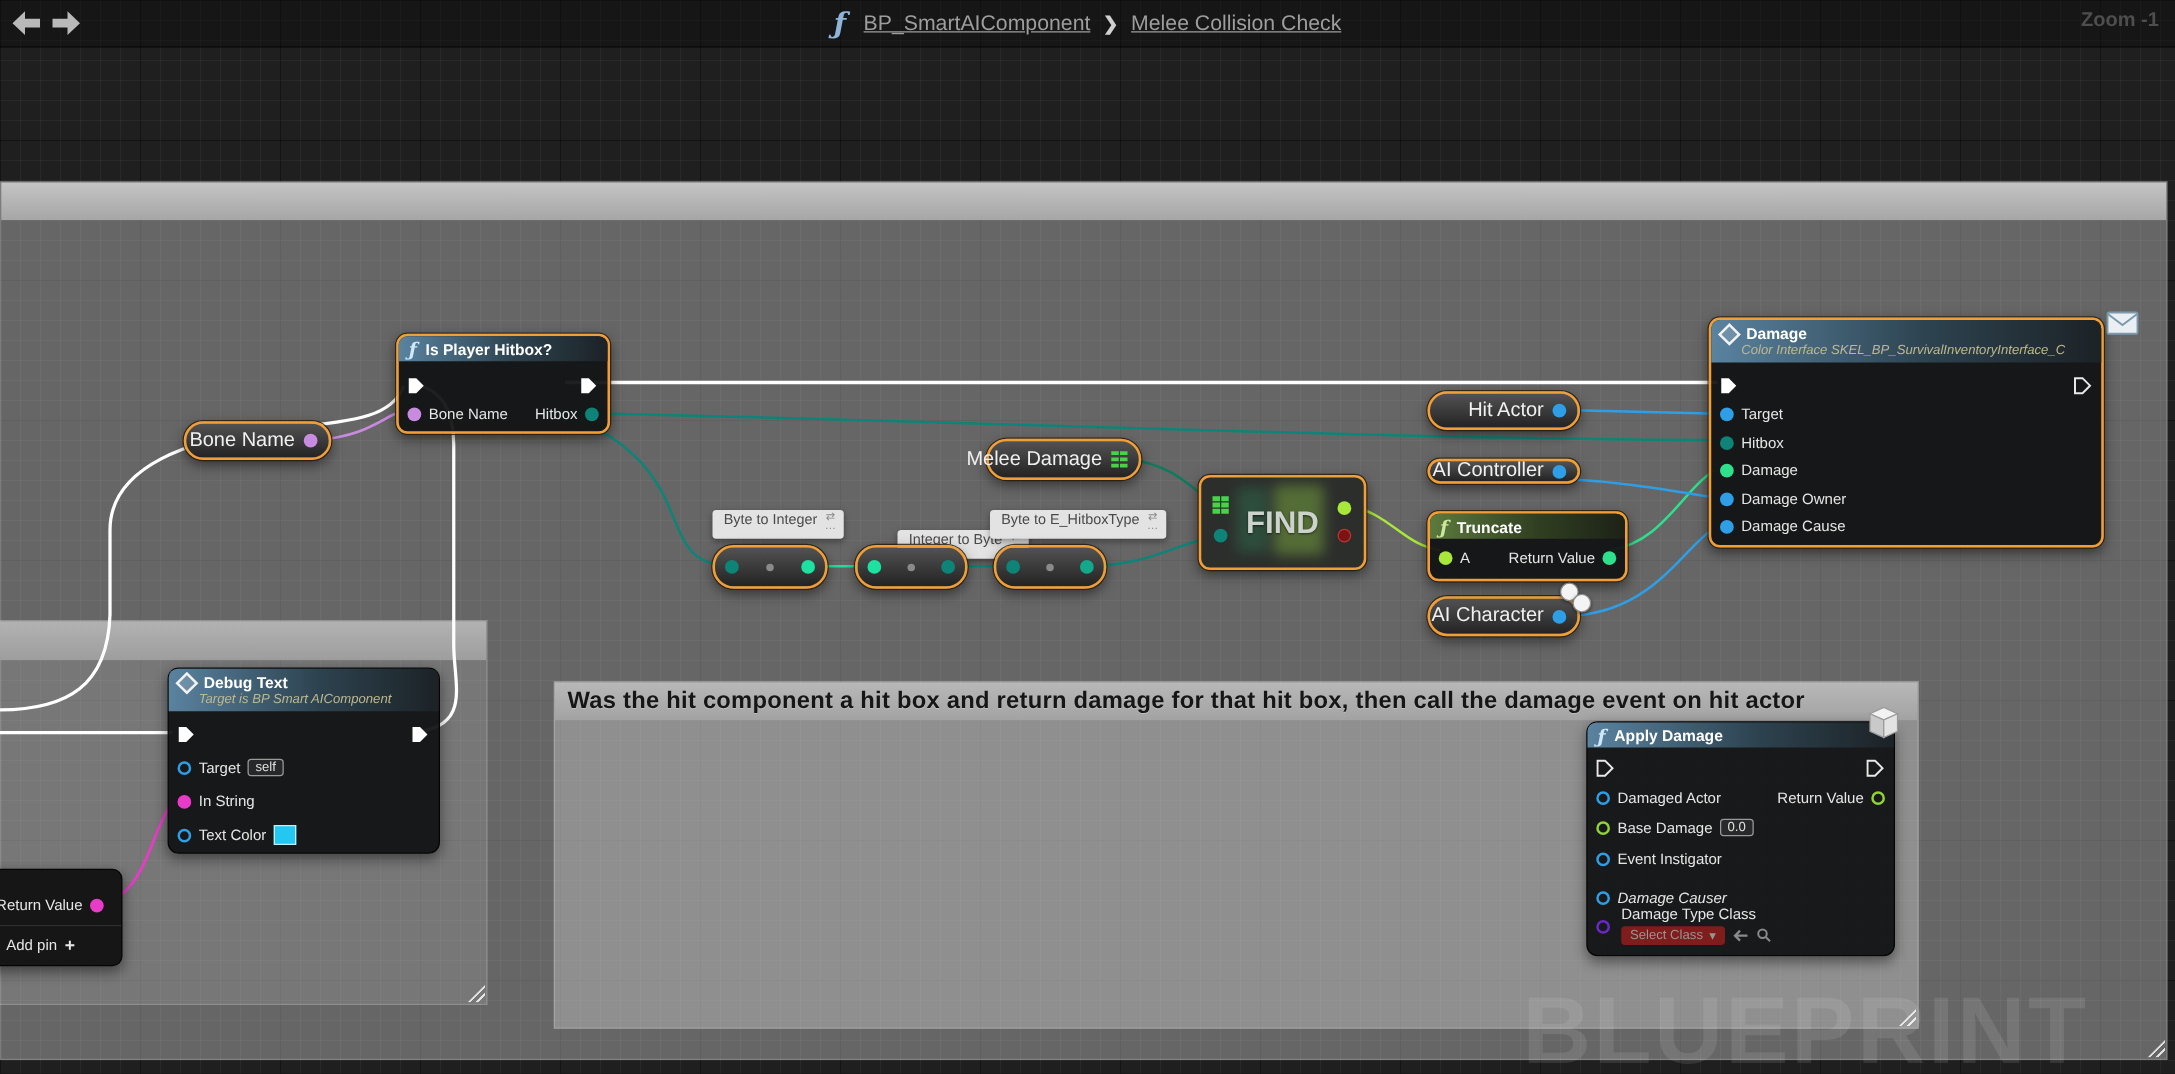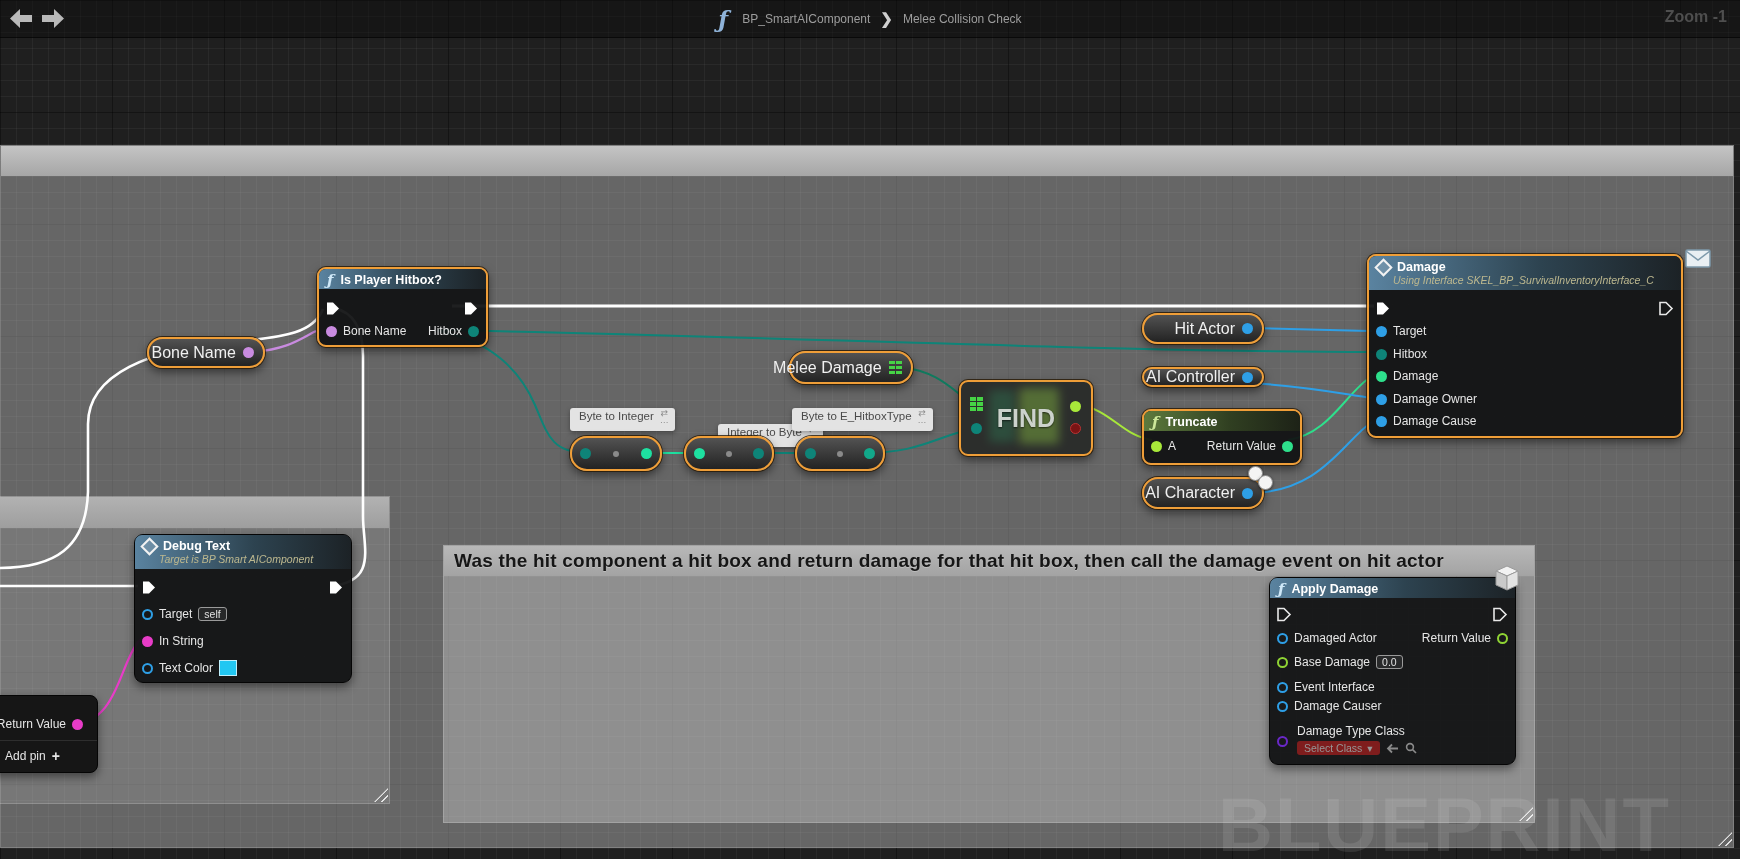--- a/index.html
+++ b/index.html
@@ -10,21 +10,21 @@
       linear-gradient(rgba(0,0,0,.5) 1px,transparent 1px),
       linear-gradient(90deg,rgba(0,0,0,.5) 1px,transparent 1px),
       linear-gradient(rgba(255,255,255,.045) 1px,transparent 1px),
       linear-gradient(90deg,rgba(255,255,255,.045) 1px,transparent 1px);
     background-size:112px 112px,112px 112px,16px 16px,16px 16px;}
   .abs{position:absolute;}
   
   #topbar{left:0;top:0;width:100%;height:37px;background:rgba(10,10,10,.45);
     border-bottom:1px solid rgba(0,0,0,.55);display:flex;align-items:center;justify-content:center;gap:10px;}
   #topbar .fx-big{font-family:"DejaVu Serif",serif;font-style:italic;font-weight:bold;font-size:23px;color:#8fb3d9;margin-right:4px;}
-  .crumb{font-size:12px;color:#9d9d9d;}
+  .crumb{font-size:17px;color:#9d9d9d;text-decoration:underline;}
   .crumb-sep{font-size:15px;color:#d0d0d0;font-weight:bold;}
   #zoomlbl{right:13px;top:8px;font-size:16px;font-weight:bold;color:#4e4e4e;}
   .navarrow{top:6px;width:26px;height:25px;}
   
   .cmt{border:1px solid rgba(255,255,255,.18);}
   .cmt-hdr{position:absolute;left:0;top:0;width:100%;box-sizing:border-box;padding:4px 10px;
     font-weight:bold;color:#161616;white-space:nowrap;overflow:hidden;}
   .rh{position:absolute;right:1px;bottom:1px;width:14px;height:14px;
     background:repeating-linear-gradient(135deg,rgba(255,255,255,.8) 0 1.5px,transparent 1.5px 4.8px);
     clip-path:polygon(100% 0,100% 100%,0 100%);}
@@ -241,21 +241,21 @@
       <span>Return Value</span>
     </div>
   </div>
 
   <div class="node sel" style="left:1367px;top:254px;width:312px;height:180px;">
     <div class="nhdr nhdr2" style="padding:4px 8px;">
       <span class="trow">
         <span class="diamond"></span>
         <span>Damage</span>
       </span>
-      <span class="sub" style="margin-left:16px;">Using Interface SKEL_BP_SurvivalInventoryInterface_C</span>
+      <span class="sub" style="margin-left:16px;">Color Interface SKEL_BP_SurvivalInventoryInterface_C</span>
     </div>
     <div class="prow l" style="top:44px;">
       <svg width="15" height="15">
           <path d="M1,1.5 h6 l6,6 -6,6 h-6 z" fill="#fff"></path>
         </svg>
     </div>
     <div class="prow r" style="top:44px;">
       <svg width="15" height="15">
           <path d="M1,1.5 h6 l6,6 -6,6 h-6 z" fill="none" stroke="#e8e8e8" stroke-width="1.6"></path>
         </svg>
@@ -356,23 +356,23 @@
       <span class="pin ring" style="border-color:#8FD434;"></span>
       <span>Return Value</span>
     </div>
     <div class="prow l" style="top:76px;">
       <span class="pin ring" style="border-color:#8FD434;"></span>
       <span>Base Damage</span>
       <span class="valbox">0.0</span>
     </div>
     <div class="prow l" style="top:101px;">
       <span class="pin ring" style="border-color:#2E9FE6;"></span>
-      <span>Event Interface</span>
-    </div>
-    <div class="prow l" style="top:120px;">
+      <span>Event Instigator</span>
+    </div>
+    <div class="prow l" style="top:132px;font-style:italic;">
       <span class="pin ring" style="border-color:#2E9FE6;"></span>
       <span>Damage Causer</span>
     </div>
     <div class="prow l" style="top:145px;left:27px;">
       <span>Damage Type Class</span>
     </div>
     <span class="pin ring" style="position:absolute;left:7px;top:158px;border-color:#6A28C8;"></span>
     <div class="prow l" style="top:162px;left:27px;">
       <span class="selclass">
         <span>Select Class</span>

